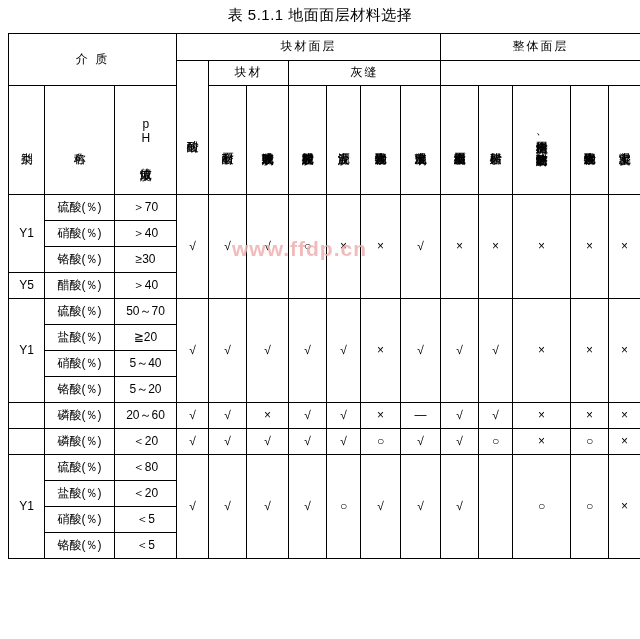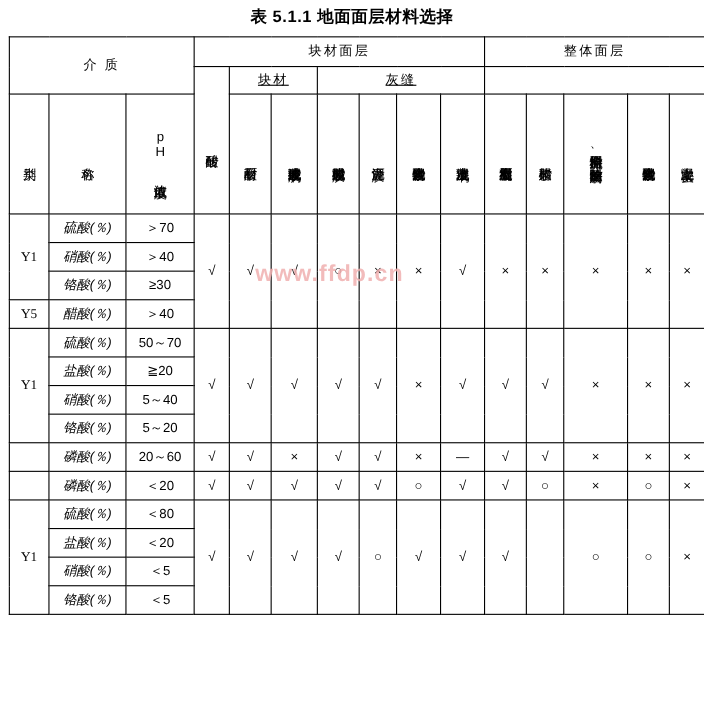--- a/index.html
+++ b/index.html
@@ -1,29 +1,29 @@
 <!DOCTYPE html>
 <html><head>
 <meta charset="utf-8">
 <style>
   html,body{margin:0;padding:0;background:#ffffff;}
   body{width:640px;height:639px;font-family:"Liberation Sans","DejaVu Sans",sans-serif;color:#000;}
   .page{position:relative;width:640px;height:639px;box-sizing:border-box;padding:0 8px;}
-  .title{text-align:center;font-size:15px;font-weight:bold;padding:6px 0 8px 0;letter-spacing:0.5px;}
+  .title{text-align:center;font-size:15px;font-weight:normal;padding:6px 0 8px 0;letter-spacing:0.5px;}
   table.main{border-collapse:collapse;width:624px;margin:0 auto;table-layout:fixed;}
   table.main td,table.main th{border:1px solid #000;padding:0;text-align:center;vertical-align:middle;font-weight:normal;font-size:12px;line-height:1.15;}
   .thick-top{border-top:2px solid #000;}
   .thick-bottom{border-bottom:2px solid #000;}
-  .thick-left{border-left:2px solid #000;font-family:Liberation Serif, serif;}
+  .thick-left{border-left:2px solid #000;}
   .thick-right{border-right:2px solid #000;}
   .hdr-group{font-size:13px;height:26px;letter-spacing:2px;margin-top:42px;}
-  .hdr-sub{font-size:13px;height:24px;letter-spacing:2px;text-decoration:underline;}
+  .hdr-sub{font-size:13px;height:24px;letter-spacing:2px;}
   .vhead{font-size:12px;height:108px;}
   .vtext{writing-mode:vertical-rl;text-orientation:upright;display:inline-block;line-height:1.05;letter-spacing:0px;font-size:12px;}
-  .name-cell{text-align:left;padding-left:4px;font-size:12px;white-space:nowrap;font-style:italic;}
+  .name-cell{text-align:left;padding-left:4px;font-size:12px;white-space:nowrap;}
   .ph-cell{font-size:12px;white-space:nowrap;}
   .cat-cell{font-size:12px;margin-top:24px;}
   .mark{font-size:14px;}
   .row{height:26px;}
   .watermark{position:absolute;left:232px;top:237px;color:#f0b0b0;font-size:21px;font-weight:bold;letter-spacing:1px;opacity:0.85;pointer-events:none;font-family:"Liberation Sans",sans-serif;}
   .sep-top td{border-top:2px solid #000;}
 </style>
 </head>
 <body>
 

